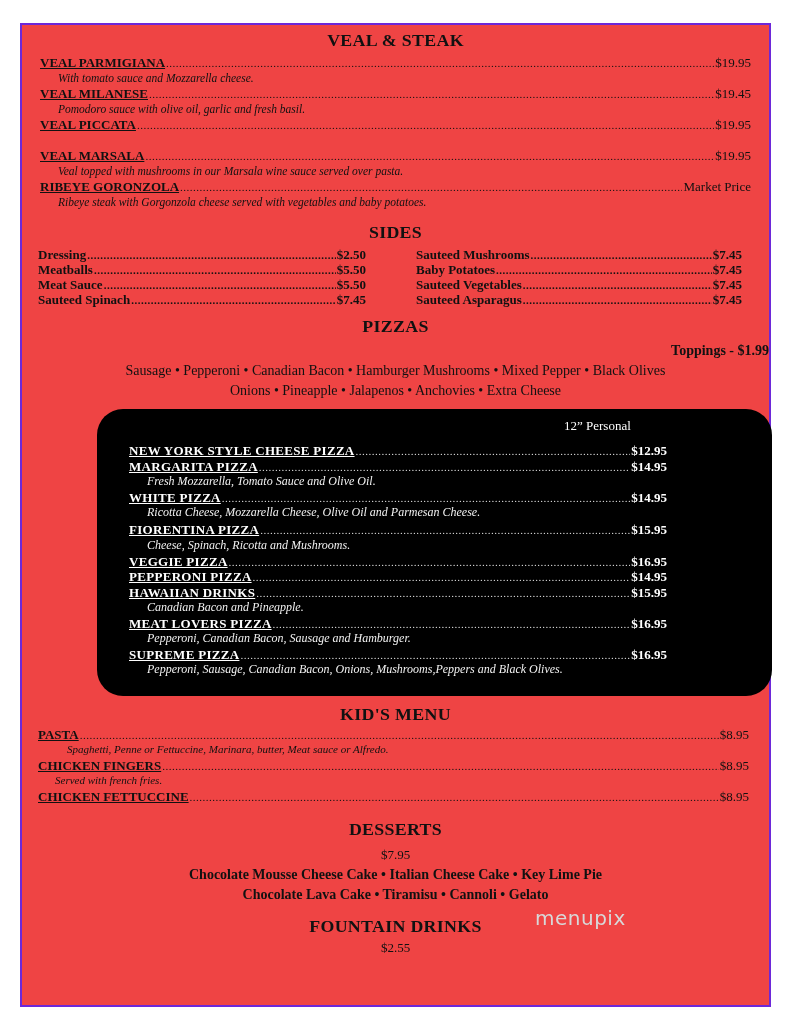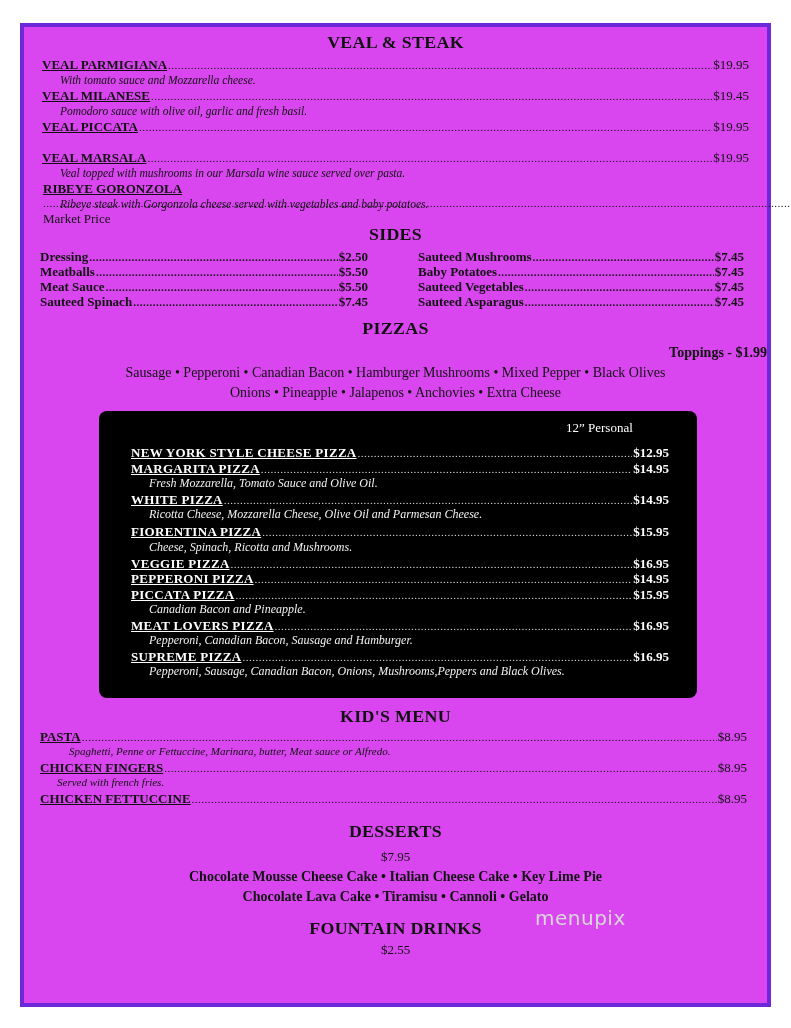--- a/index.html
+++ b/index.html
@@ -1,20 +1,20 @@
 <!DOCTYPE html>
 <html><head>
 <meta charset="utf-8">
 <style>
   * { box-sizing: border-box; margin: 0; padding: 0; }
   html, body { width: 791px; height: 1028px; background: #ffffff; overflow: hidden; }
   body { position: relative; font-family: "Liberation Serif", "DejaVu Serif", serif; color: #111; }
   .frame {
     position: absolute; left: 20px; top: 23px; width: 751px; height: 984px;
-    border: 4px solid #6d28d9; background: #d946ef;
+    border: 2px solid #6d28d9; background: #ef4444;
   }
   .abs { position: absolute; }
   .sec-title {
     position: absolute; left: 0; width: 100%; text-align: center;
     font-weight: bold; font-size: 17px; letter-spacing: 0.3px; color: #111;
     transform: scaleX(1.05);
   }
   .row {
     position: absolute; display: flex; align-items: baseline; white-space: nowrap;
     font-size: 13px; line-height: 15px;
@@ -22,22 +22,22 @@
   .row .name { font-weight: bold; text-decoration: underline; text-underline-offset: 1px; transform-origin: left; }
   .row .dots { flex: 1; overflow: hidden; margin: 0 1px; font-size: 11px; letter-spacing: 0.5px; }
   .row .dots::after { content: "..............................................................................................................................................................................................................................................................................................................................................................."; }
   .row .price { font-size: 13px; }
   .desc { position: absolute; font-style: italic; font-size: 11.5px; line-height: 13px; white-space: nowrap; }
   .side-row { font-weight: bold; }
   .side-row .name { text-decoration: none; }
   .side-row .price { font-weight: bold; }
   .center { position: absolute; left: 0; width: 100%; text-align: center; white-space: nowrap; }
   .pizza-box {
-    position: absolute; left: 75px; top: 384px; width: 598px; height: 287px;
-    background: #000; border-radius: 8px;
+    position: absolute; left: 75px; top: 384px; width: 675px; height: 287px;
+    background: #000; border-radius: 26px;
   }
   .pizza-box .row { color: #fff; font-size: 13px; }
   .pizza-box .row .name { letter-spacing: 0.3px; }
   .pizza-box .row .price { font-weight: bold; }
   .pizza-box .row .dots { color: #ddd; }
   .pizza-box .desc { color: #f2f2f2; font-size: 12px; }
   .watermark {
     position: absolute; left: 535px; top: 906px; font-family: "DejaVu Sans", sans-serif;
     font-size: 20px; color: #d8d8d8; letter-spacing: 0.5px;
   }
@@ -70,21 +70,21 @@
     <span class="price">$19.95</span>
   </div>
 
   <div class="row" style="left:18px; right:18px; top:123px;">
     <span class="name">VEAL MARSALA</span>
     <span class="dots"></span>
     <span class="price">$19.95</span>
   </div>
   <div class="desc" style="left:36px; top:140px;">Veal topped with mushrooms in our Marsala wine sauce served over pasta.</div>
 
-  <div class="row" style="left:18px; right:18px; top:154px;flex-direction:column;">
+  <div class="row" style="left:18px; right:18px; top:154px;">
     <span class="name">RIBEYE GORONZOLA</span>
     <span class="dots"></span>
     <span class="price">Market Price</span>
   </div>
   <div class="desc" style="left:36px; top:171px;">Ribeye steak with Gorgonzola cheese served with vegetables and baby potatoes.</div>
 
   <div class="sec-title" style="top:198px;">SIDES</div>
 
   <div class="row side-row" style="left:16px; width:328px; top:222px;">
     <span class="name">Dressing</span>
@@ -169,21 +169,21 @@
       <span class="price">$16.95</span>
     </div>
 
     <div class="row" style="left:32px; width:538px; top:160px;">
       <span class="name">PEPPERONI PIZZA</span>
       <span class="dots"></span>
       <span class="price">$14.95</span>
     </div>
 
     <div class="row" style="left:32px; width:538px; top:176px;">
-      <span class="name">PICCATA  PIZZA</span>
+      <span class="name">HAWAIIAN  DRINKS</span>
       <span class="dots"></span>
       <span class="price">$15.95</span>
     </div>
     <div class="desc" style="left:50px; top:192px;">Canadian  Bacon and Pineapple.</div>
 
     <div class="row" style="left:32px; width:538px; top:207px;text-align:center;">
       <span class="name">MEAT LOVERS  PIZZA</span>
       <span class="dots"></span>
       <span class="price">$16.95</span>
     </div>

